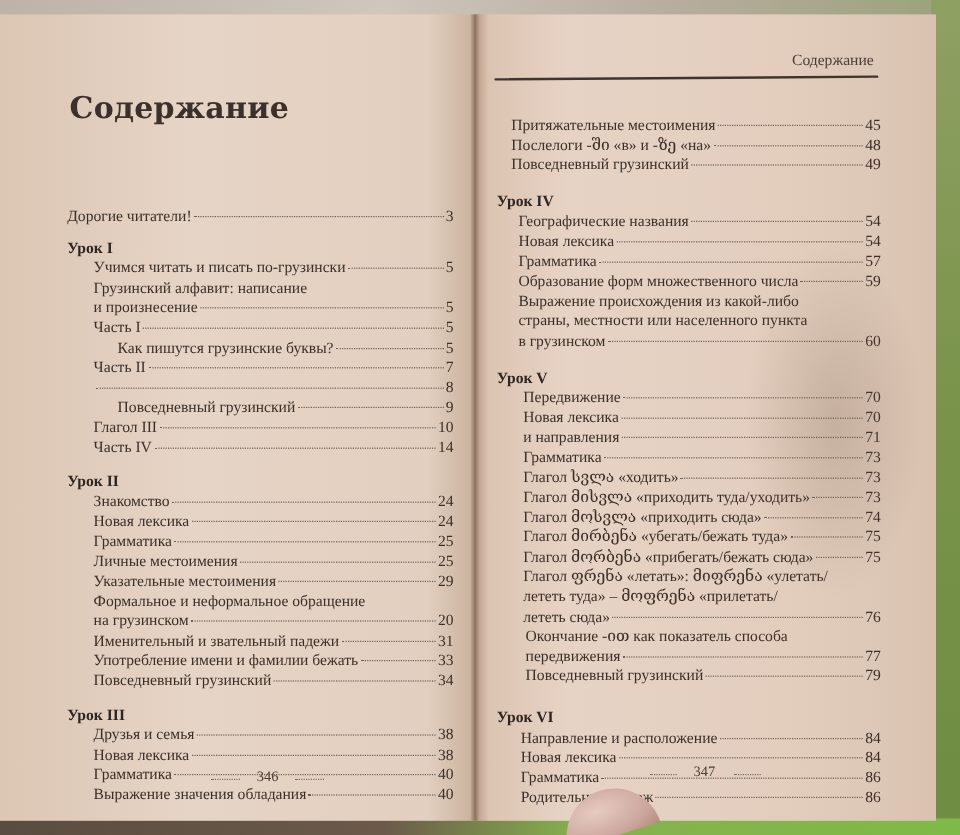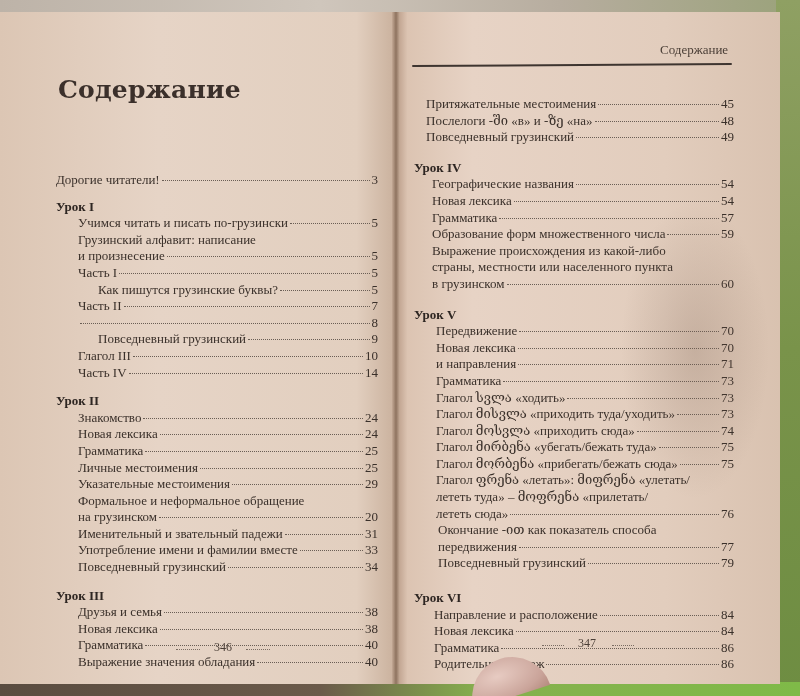--- a/index.html
+++ b/index.html
@@ -199,21 +199,21 @@
     <span class="label">на грузинском</span>
     <span class="leader"></span>
       <span class="pg">20</span>
   </div>
   <div class="entry">
     <span class="label">Именительный и звательный падежи</span>
     <span class="leader"></span>
       <span class="pg">31</span>
   </div>
   <div class="entry">
-    <span class="label">Употребление имени и фамилии вместе</span>
+    <span class="label">Употребление имени и фамилии бежать</span>
     <span class="leader"></span>
       <span class="pg">33</span>
   </div>
   <div class="entry">
     <span class="label">Повседневный грузинский</span>
     <span class="leader"></span>
       <span class="pg">34</span>
   </div>
 
   <div class="lesson-title">Урок III</div>

